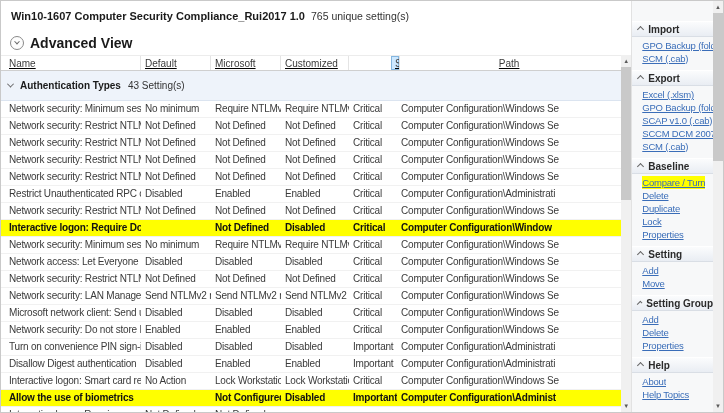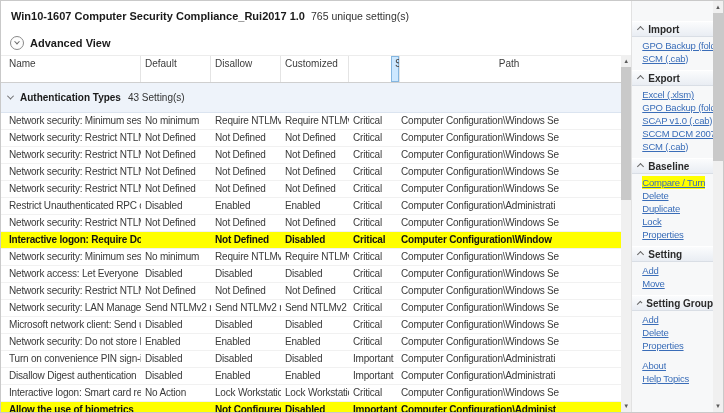--- a/index.html
+++ b/index.html
@@ -10,28 +10,28 @@
     box-shadow:2px 2px 3px rgba(0,0,0,.12);
   }
   
   .main{ width:622px; height:100%; display:flex; flex-direction:column; overflow:hidden; }
   .titlebar{ height:29px; display:flex; align-items:center; padding:0 10px; }
   .b-title{ font-size:11px; font-weight:bold; color:#1a1a1a; white-space:nowrap; }
   .b-count{ font-size:10.5px; color:#333; margin-left:6px; white-space:nowrap; }
   .advview{ height:25px; display:flex; align-items:center; gap:6px; padding-left:9px; cursor:pointer; }
   .circle-icon{ width:14px; height:14px; border:1px solid #8a8a8a; border-radius:50%;
     display:inline-flex; align-items:center; justify-content:center; background:#fdfdfd; }
-  .adv-label{ font-size:11px; font-weight:bold; color:#1a1a1a; }
+  .adv-label{ font-size:14px; font-weight:bold; color:#1a1a1a; }
   .chev{ display:inline-block; width:5px; height:5px;
     border-right:1.5px solid #666; border-bottom:1.5px solid #666; }
   .chev.down{ transform:rotate(45deg) translate(-1px,-1px); }
   .chev.up{ transform:rotate(-135deg); }
   .chev.small{ width:4px; height:4px; }
-  .thead{ height:28px; display:grid; grid-template-columns:140px 70px 70px 68px 48px 1fr;
-    border-bottom:1px solid #cfcfcf; border-top:1px solid #ececec; }
+  .thead{ height:16px; display:grid; grid-template-columns:140px 70px 70px 68px 48px 1fr;
+    border-bottom:1px solid #cfcfcf; border-top:1px solid #ececec;text-decoration:underline; }
   .hcell{ font-size:10px; color:#3c3c3c; line-height:16px; padding:0 4px;
     border-right:1px solid #e4e4e4; white-space:nowrap; overflow:hidden; cursor:pointer; }
   .hcell:first-child{ padding-left:8px; }
   .hcell:last-child{ border-right:none;text-align:center; }
   .hcell.sel{ background:var(--selection,#cde8ff); box-shadow:inset 0 0 0 1px var(--selectionBorder,#84b6e0);margin-left:42px; }
   .grouprow{ height:30px; background:#eef3fa; border-bottom:1px solid #dbe4f0;
     display:flex; align-items:center; gap:7px; padding-left:7px; cursor:pointer; }
   .g-label{ font-size:10px; font-weight:bold; color:#1a1a1a; }
   .g-count{ font-size:10px; color:#333; }
   .rows{ flex:1; overflow:hidden; }
@@ -79,21 +79,21 @@
     <div class="advview">
       <span class="circle-icon">
           <span class="chev down small"></span>
         </span>
       <span class="adv-label">Advanced View</span>
     </div>
 
     <div class="thead">
         <div class="hcell">Name</div>
         <div class="hcell">Default</div>
-        <div class="hcell">Disallow</div>
+        <div class="hcell">Microsoft</div>
         <div class="hcell">Customized</div>
         <div class="hcell sel">Severity</div>
         <div class="hcell">Path</div>
       </div>
 
     <div class="grouprow">
       <span class="chev down"></span>
       <span class="g-label">Authentication Types</span>
       <span class="g-count">43 Setting(s)</span>
     </div>
@@ -315,20 +315,24 @@
           <span class="chev up"></span>
           <span class="sec-title">Setting Group</span>
         </div>
         <div class="sec-items">
           <a href="#" class="side-link">Add</a>
           <a href="#" class="side-link">Delete</a>
           <a href="#" class="side-link">Properties</a>
         </div>
       </div>
       <div class="section">
+        <div class="sec-head">
+          <span class="chev up"></span>
+          <span class="sec-title">Help</span>
+        </div>
         <div class="sec-items">
           <a href="#" class="side-link">About</a>
           <a href="#" class="side-link">Help Topics</a>
         </div>
       </div>
     </div>
 
   <div class="scroll">
     <div class="sb-btn">▲</div>
     <div class="sb-track">

